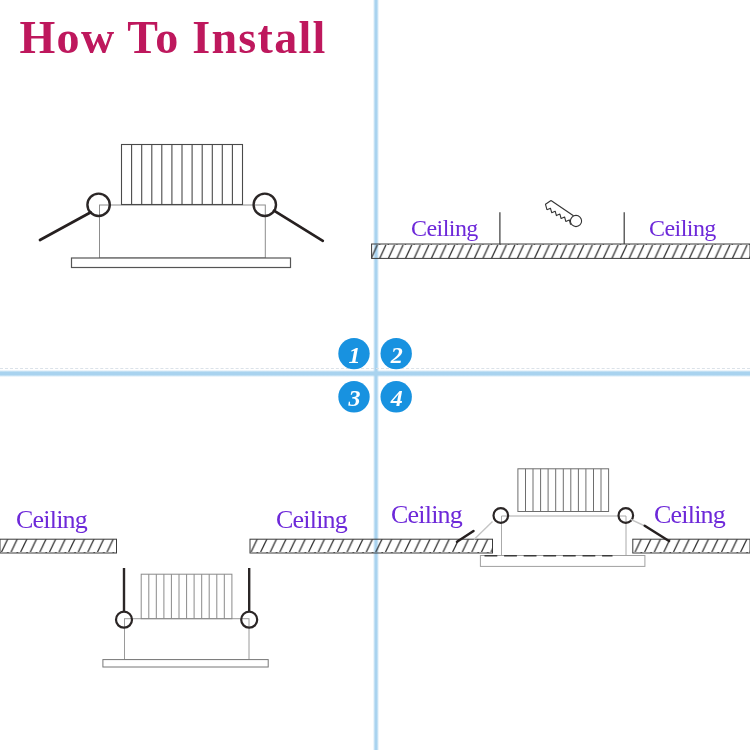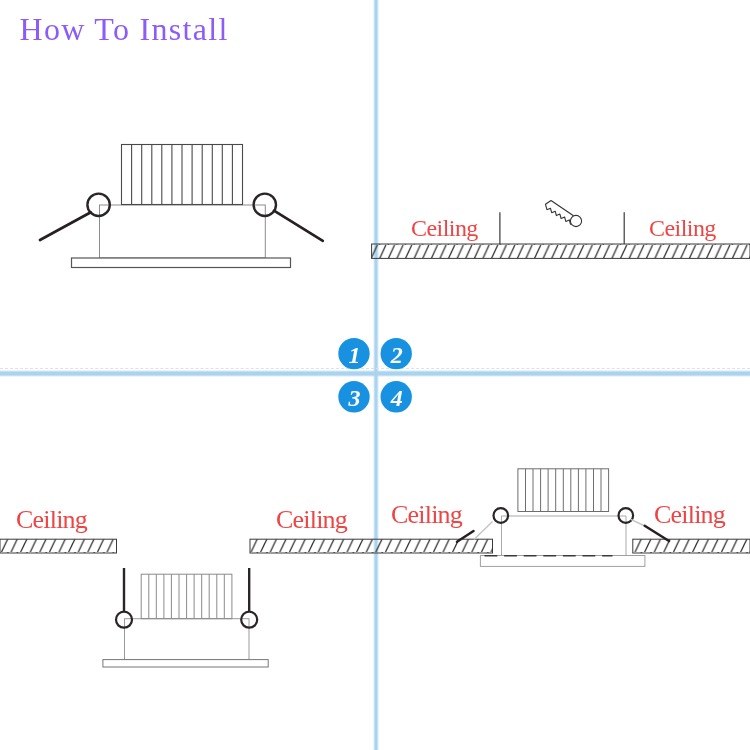--- a/index.html
+++ b/index.html
@@ -1,20 +1,20 @@
 <!DOCTYPE html>
 <html><head>
 <meta charset="utf-8">
 <style>
 html,body{margin:0;padding:0;background:#fff}
 .page{position:relative;width:750px;height:750px;background:#fff;overflow:hidden;font-family:"Liberation Serif",serif}
 .vline{position:absolute;left:373px;top:0;width:5.5px;height:750px;background:linear-gradient(to right,rgba(172,213,240,0),#a9d3ef 36%,#a9d3ef 64%,rgba(172,213,240,0))}
 .hline{position:absolute;left:0;top:370px;width:750px;height:6.5px;background:linear-gradient(to bottom,rgba(172,213,240,0),#a9d3ef 30%,#a9d3ef 70%,rgba(172,213,240,0))}
-.title{position:absolute;left:19.5px;top:11px;font-weight:normal;font-size:32px;color:#8b5cf6;letter-spacing:1.3px}
-.ceil{position:absolute;color:#ef4444;white-space:nowrap;line-height:1}
+.title{position:absolute;left:19.5px;top:11px;font-weight:bold;font-size:46px;color:#be185d;letter-spacing:1.3px}
+.ceil{position:absolute;color:#6d28d9;white-space:nowrap;line-height:1}
 .c24{font-size:24px;letter-spacing:-0.55px}
 .c26{font-size:26px;letter-spacing:-0.8px}
 svg{position:absolute;left:0;top:0}
 </style>
 </head>
 <body>
 <div class="page">
   <div class="vline"></div>
   <div class="hline"></div>
   <div style="position:absolute;left:0;top:368px;width:750px;height:0;border-top:1.2px dashed #dbe2e9"></div>

